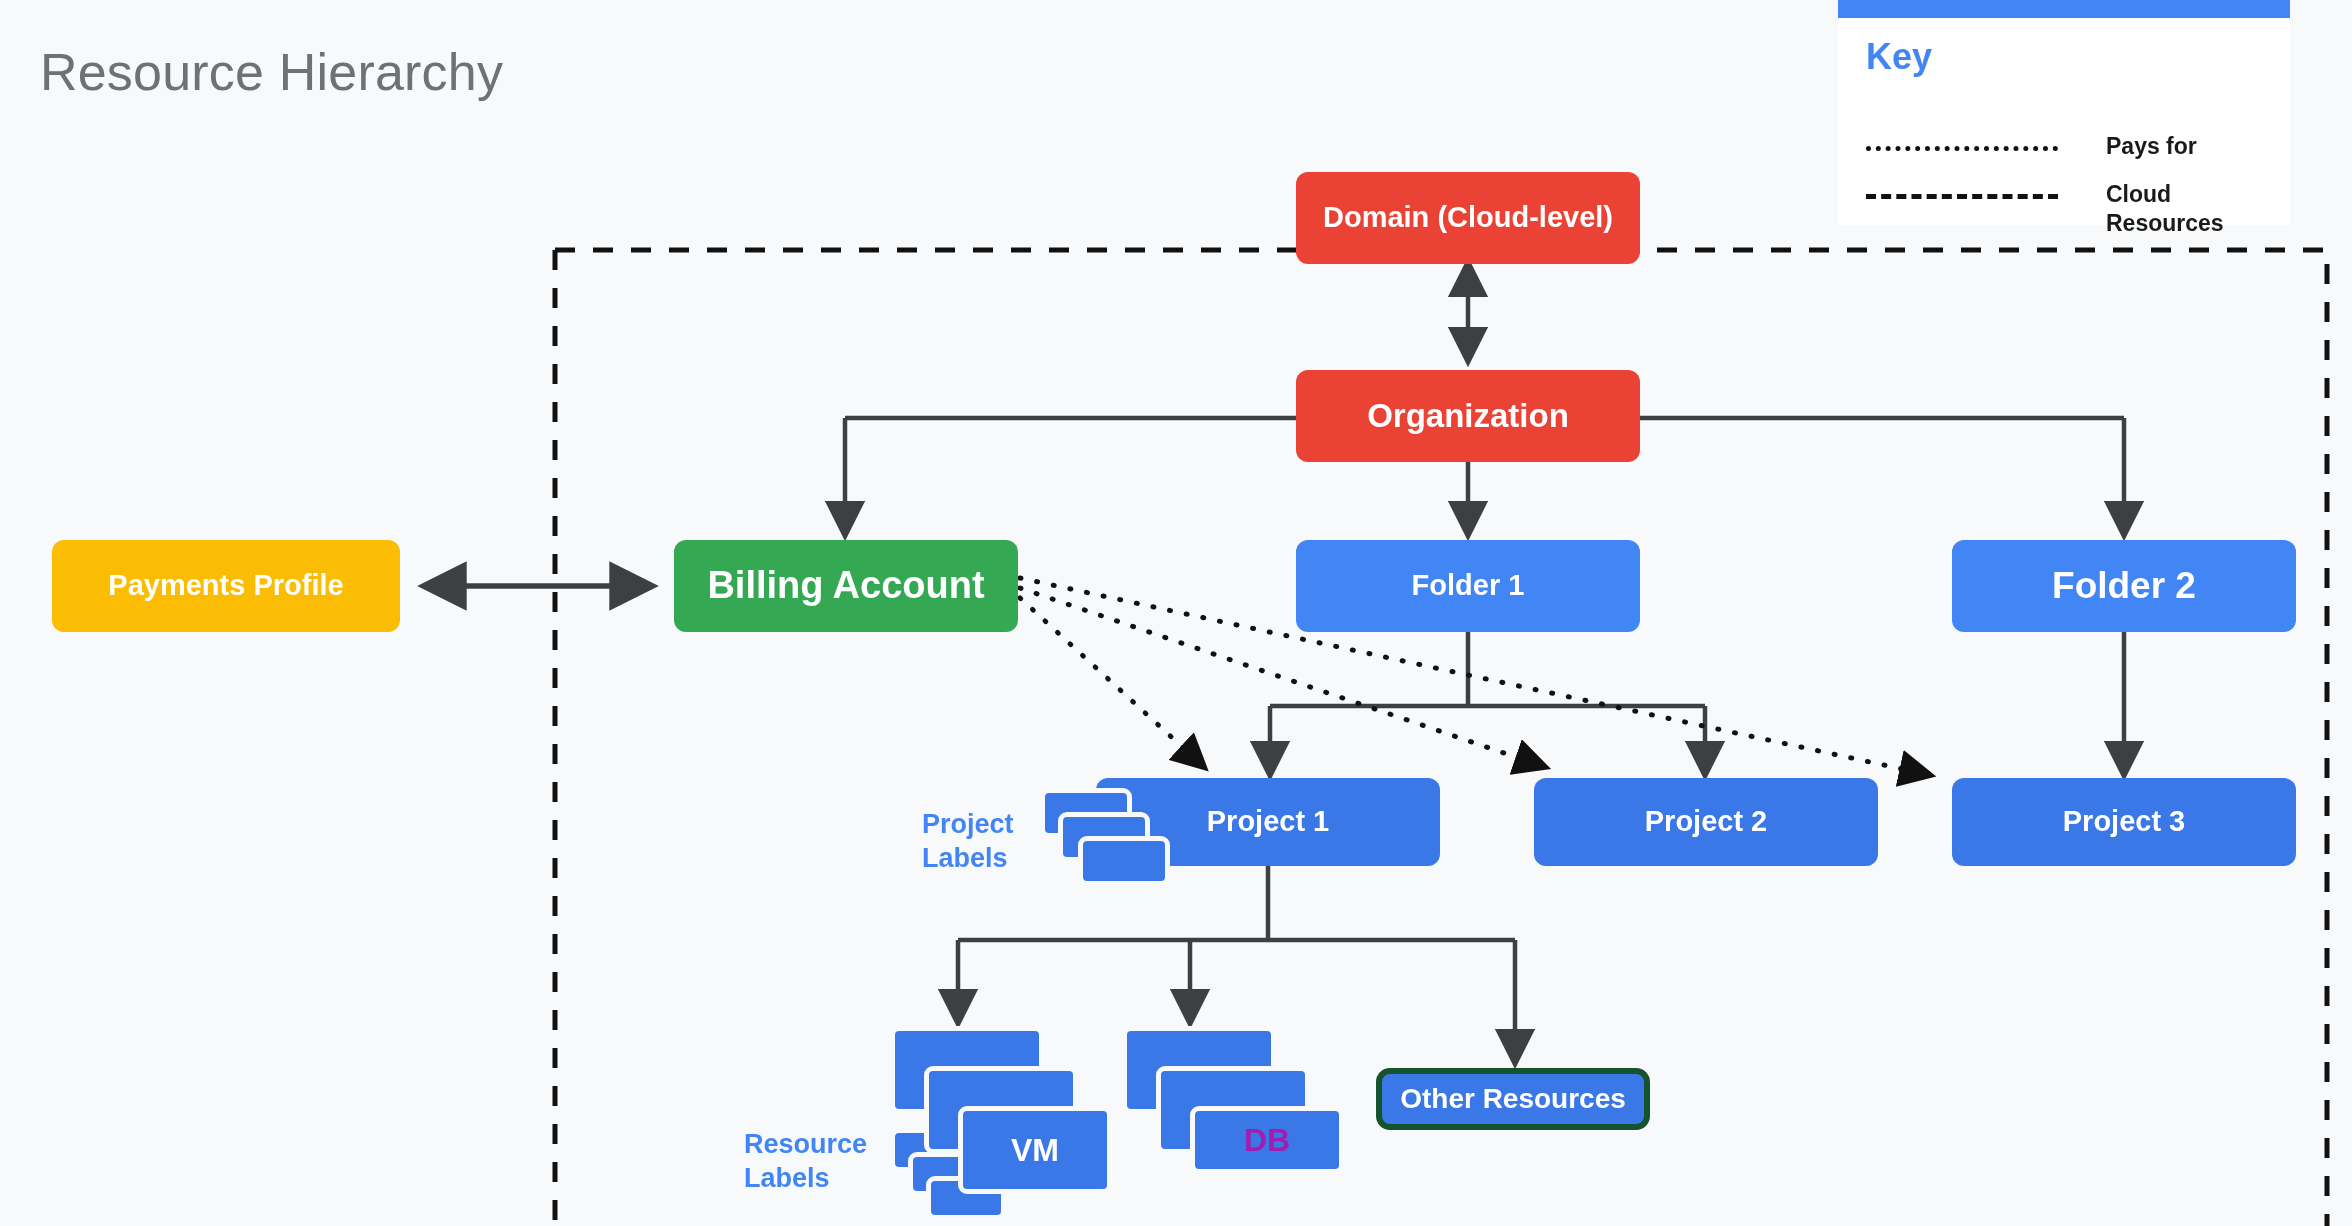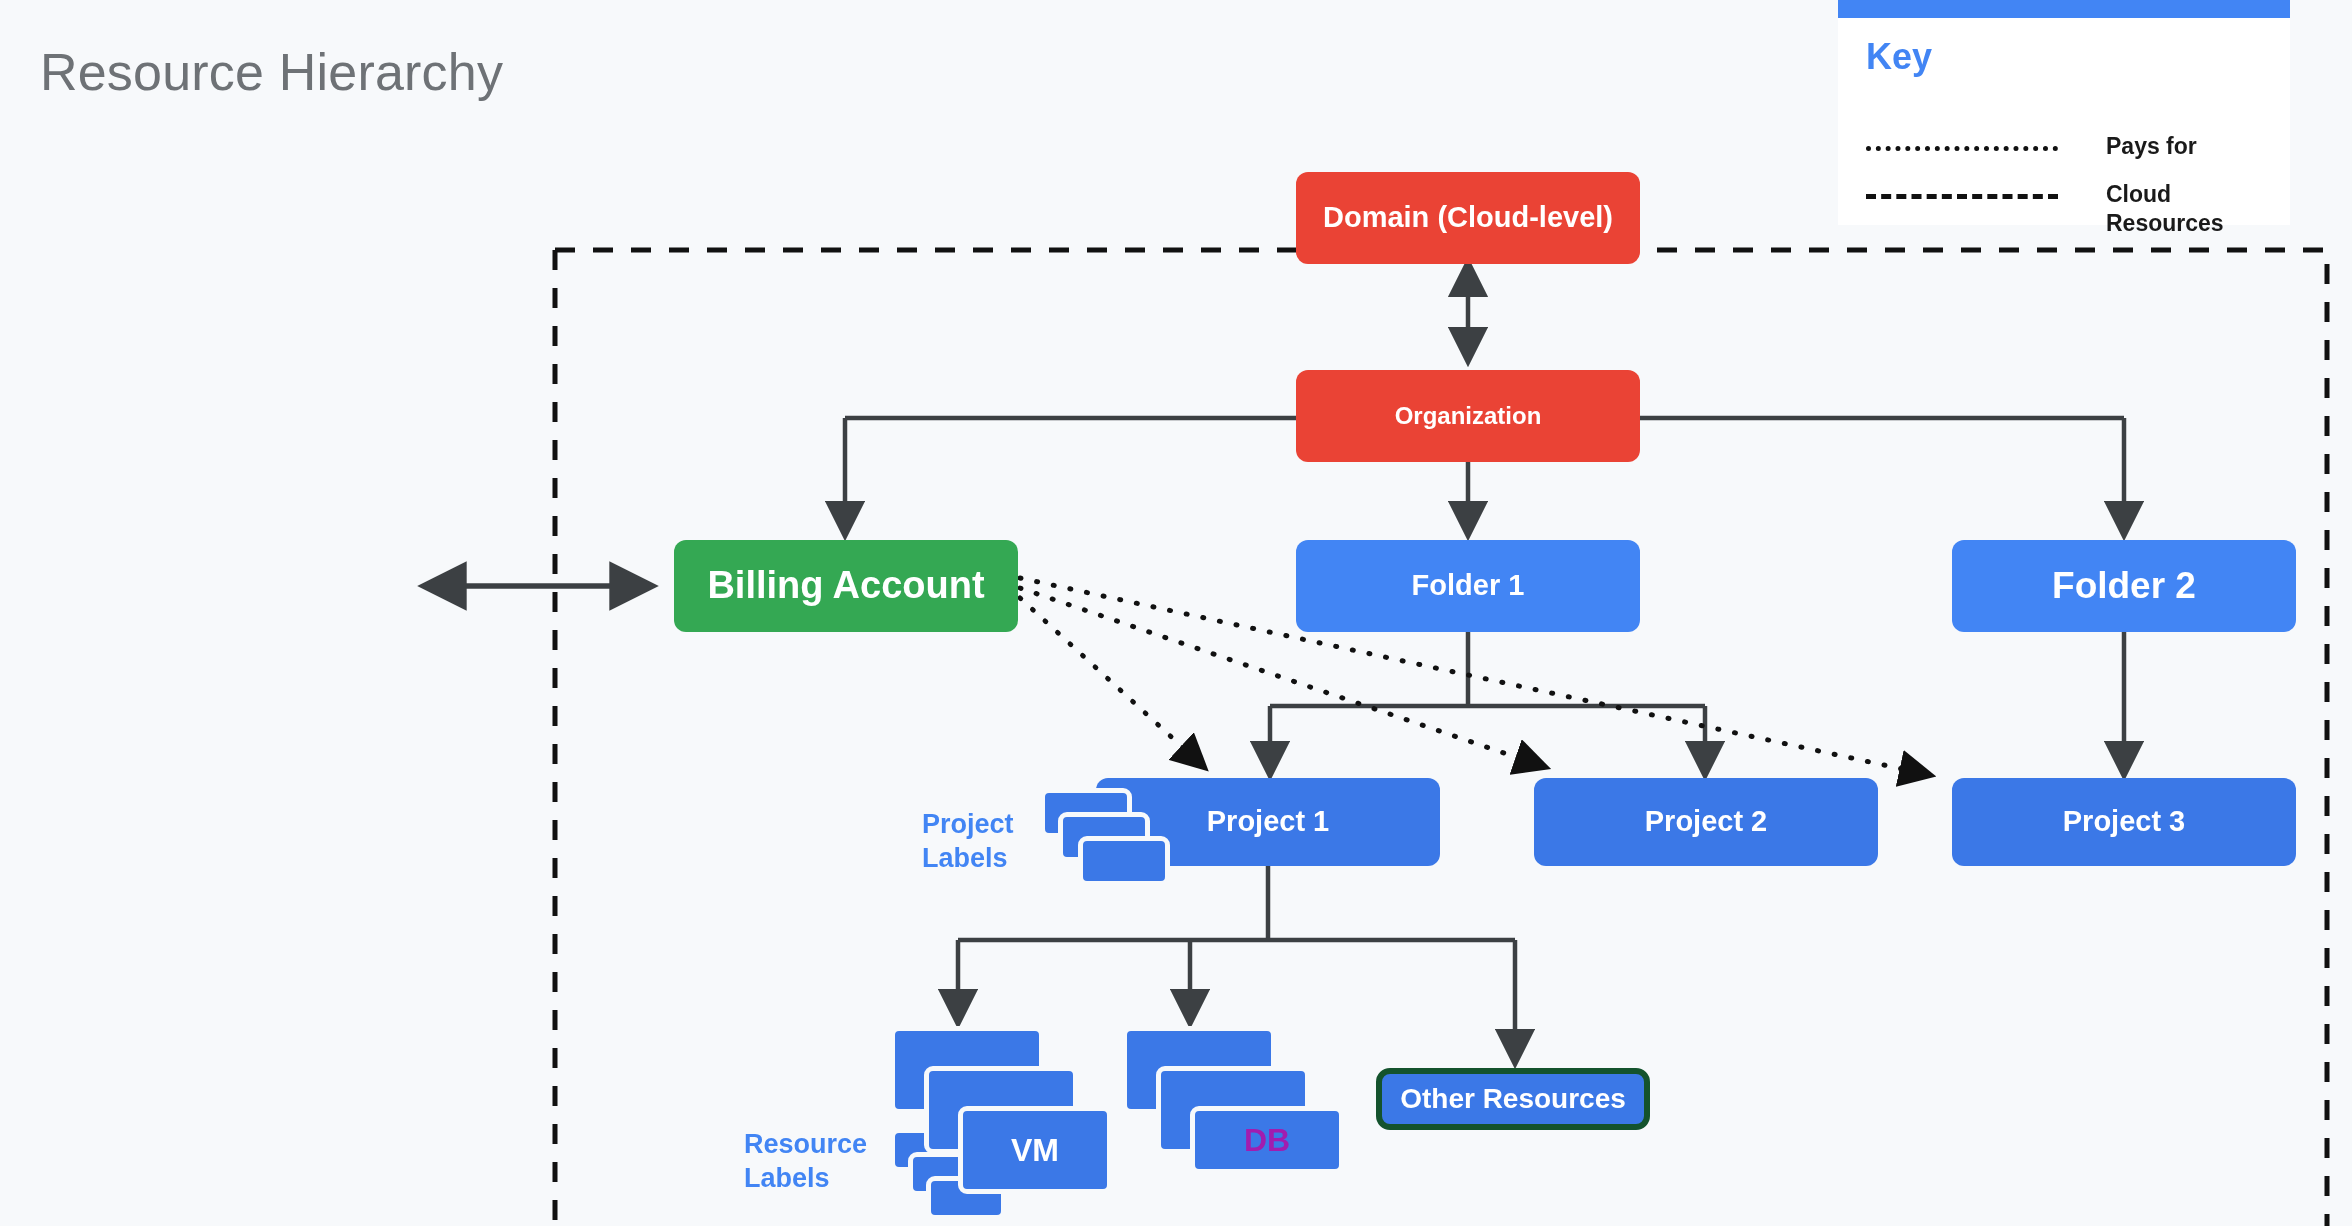--- a/index.html
+++ b/index.html
@@ -109,24 +109,27 @@
     <path d="M 958,940 L 1515,940" fill="none" stroke="#3c4043" stroke-width="4.5"></path>
     <line x1="958" y1="940" x2="958" y2="1022" stroke="#3c4043" stroke-width="4.5" marker-end="url(#arrow)"></line>
     <line x1="1190" y1="940" x2="1190" y2="1022" stroke="#3c4043" stroke-width="4.5" marker-end="url(#arrow)"></line>
     <line x1="1515" y1="940" x2="1515" y2="1062" stroke="#3c4043" stroke-width="4.5" marker-end="url(#arrow)"></line>
   </svg>
 
   <div class="node" style="left:1296px;top:172px;width:344px;height:92px;background:#ea4335;font-size:29px;">
     <span>Domain (Cloud-level)</span>
   </div>
 
-  <div class="node" style="left:1296px;top:370px;width:344px;height:92px;background:#ea4335;font-size:24px;">
+  <div class="node" style="left:1296px;top:370px;width:344px;height:92px;background:#ea4335;font-size:33px;">
     <span>Organization</span>
   </div>
 
+  <div class="node" style="left:52px;top:540px;width:348px;height:92px;background:#fbbc04;font-size:29px;">
+    <span>Payments Profile</span>
+  </div>
 
   <div class="node" style="left:674px;top:540px;width:344px;height:92px;background:#34a853;font-size:38px;">
     <span>Billing Account</span>
   </div>
 
   <div class="node" style="left:1296px;top:540px;width:344px;height:92px;background:#4285f4;font-size:29px;">
     <span>Folder 1</span>
   </div>
 
   <div class="node" style="left:1952px;top:540px;width:344px;height:92px;background:#4285f4;font-size:37px;text-align:right;">

